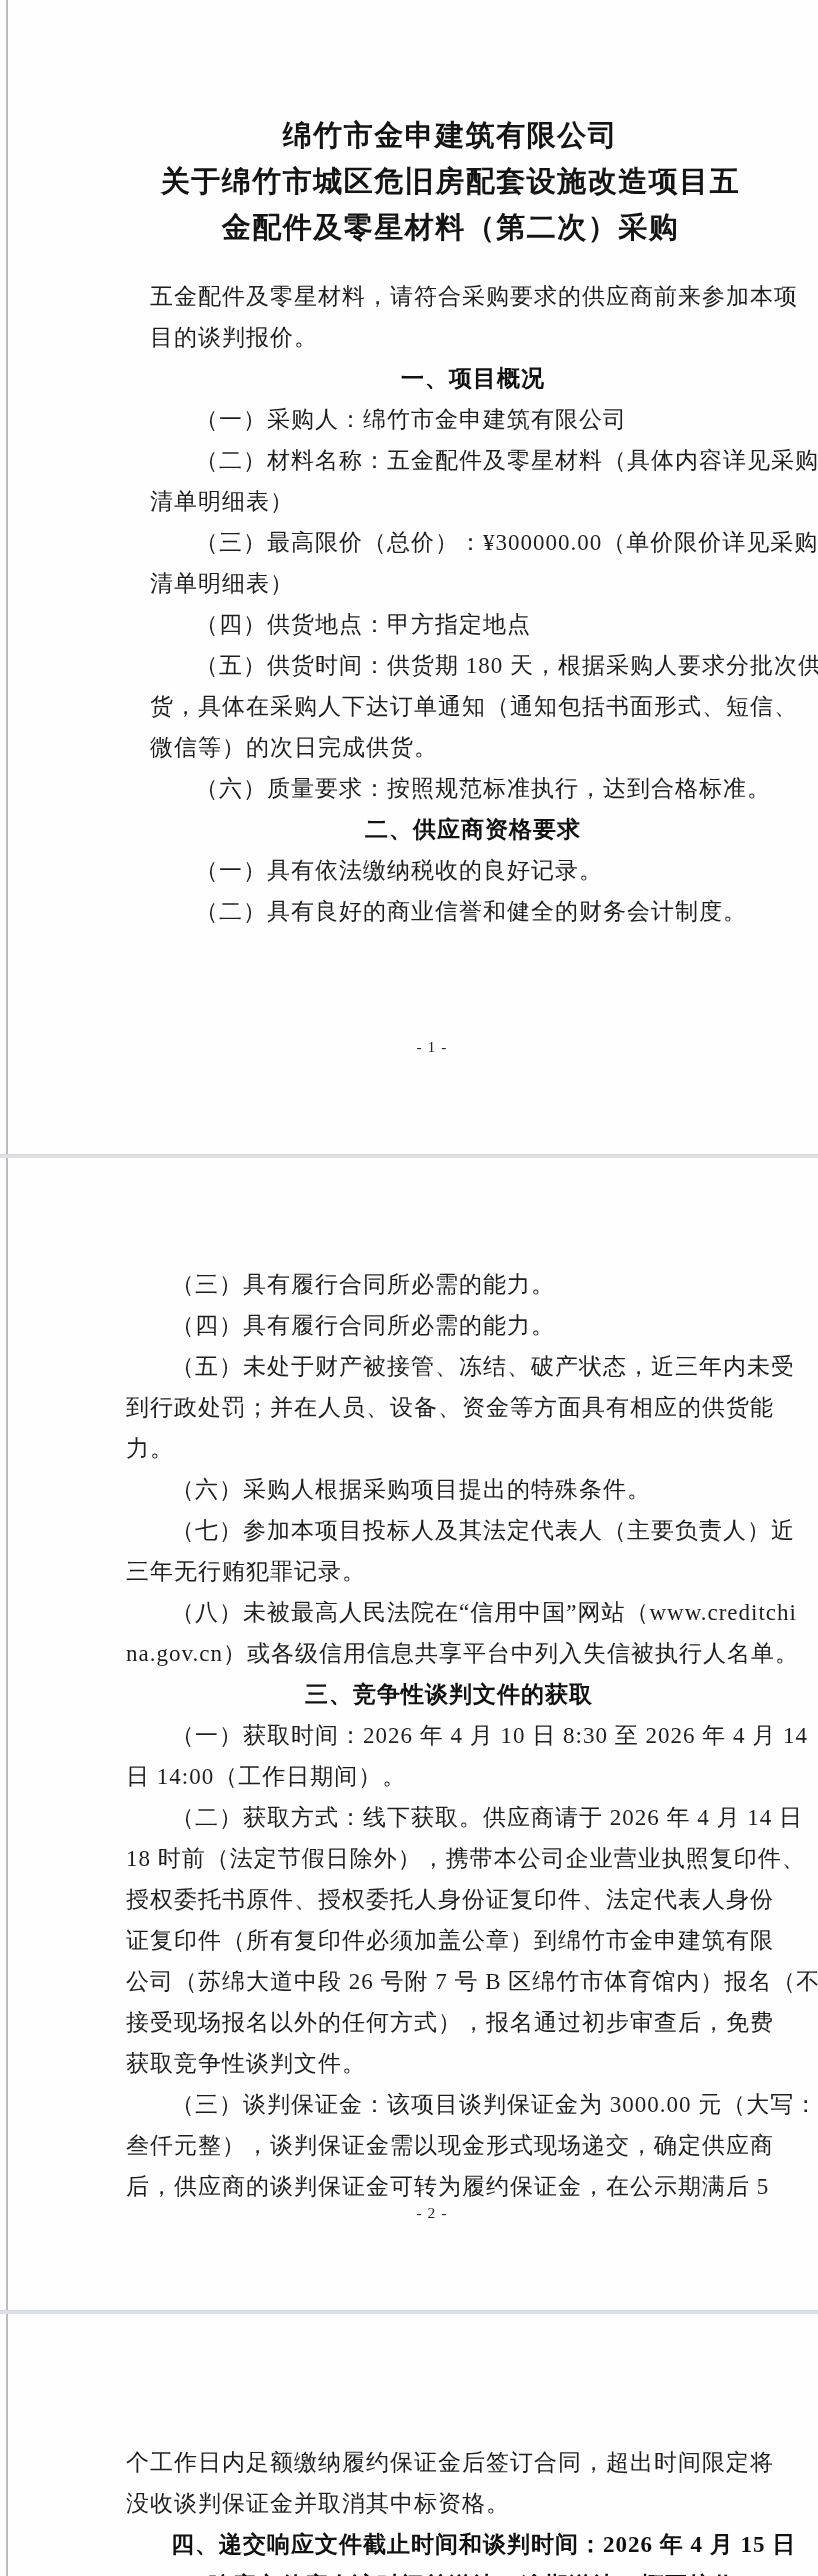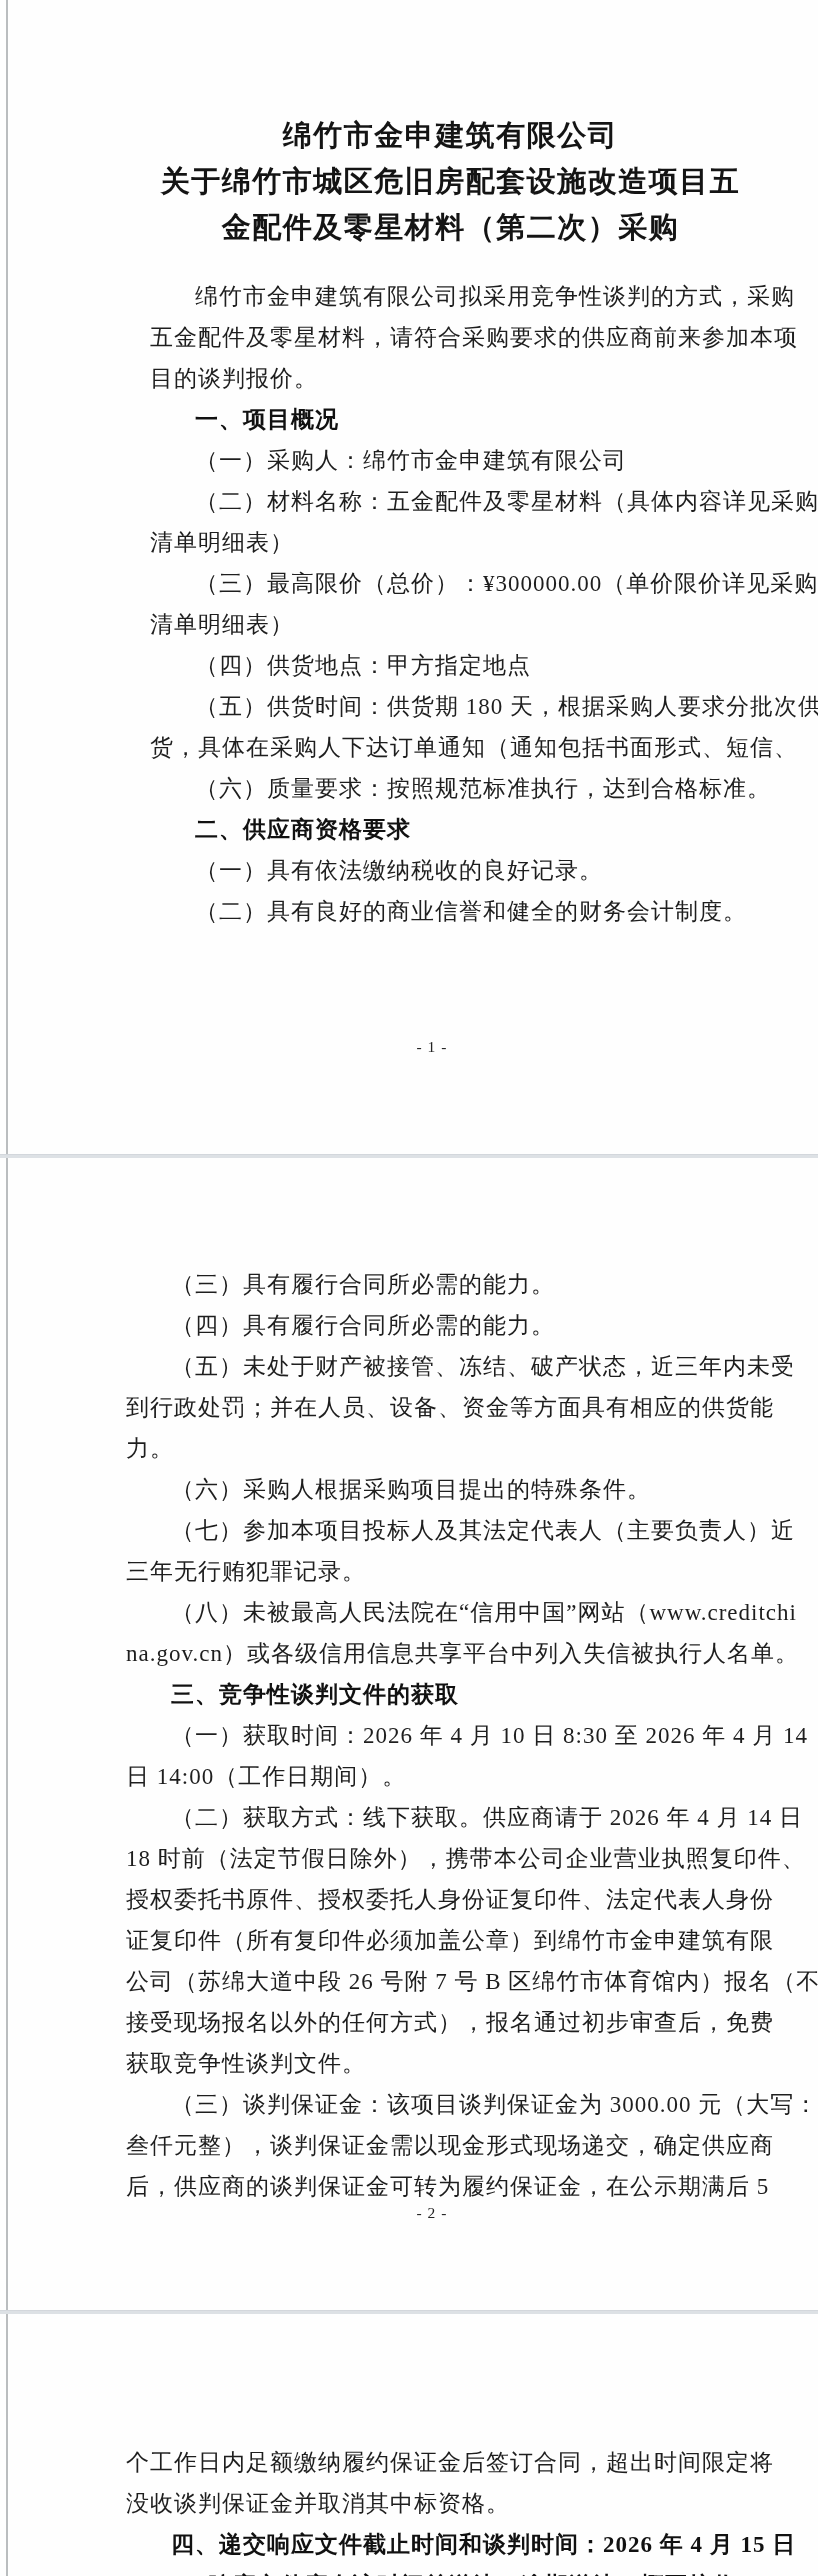--- a/index.html
+++ b/index.html
@@ -57,21 +57,21 @@
   .page-3 .body-block { padding-top: 128px; }
 
   .line {
     height: 41px;
     line-height: 41px;
     font-size: 23px;
     letter-spacing: 1px;
     white-space: pre;
   }
   .line.indent { padding-left: 45px; }
-  .line.bold { font-weight: bold; color: #111; }
+  .line.bold { font-weight: bold; color: #111; text-align: center; }
 
   .page-num {
     position: absolute;
     left: 401px;
     width: 62px;
     text-align: center;
     font-size: 15.5px;
     color: #222;
     letter-spacing: 1px;
   }
@@ -82,32 +82,32 @@
 <body>
 
 <div class="page page-1">
   <div class="content">
     <div class="doc-title">
       <div class="title-line">绵竹市金申建筑有限公司</div>
       <div class="title-line">关于绵竹市城区危旧房配套设施改造项目五</div>
       <div class="title-line">金配件及零星材料（第二次）采购</div>
     </div>
     <div class="body-block">
-        <div class="line indent">绵竹市金申建筑有限公司拟采用竞争性谈判的方式，采购</div>
         <div class="line">五金配件及零星材料，请符合采购要求的供应商前来参加本项</div>
         <div class="line">目的谈判报价。</div>
         <div class="line indent bold">一、项目概况</div>
         <div class="line indent">（一）采购人：绵竹市金申建筑有限公司</div>
         <div class="line indent">（二）材料名称：五金配件及零星材料（具体内容详见采购</div>
         <div class="line">清单明细表）</div>
         <div class="line indent">（三）最高限价（总价）：¥300000.00（单价限价详见采购</div>
         <div class="line">清单明细表）</div>
         <div class="line indent">（四）供货地点：甲方指定地点</div>
         <div class="line indent">（五）供货时间：供货期 180 天，根据采购人要求分批次供</div>
         <div class="line">货，具体在采购人下达订单通知（通知包括书面形式、短信、</div>
+        <div class="line">微信等）的次日完成供货。</div>
         <div class="line indent">（六）质量要求：按照规范标准执行，达到合格标准。</div>
         <div class="line indent bold">二、供应商资格要求</div>
         <div class="line indent">（一）具有依法缴纳税收的良好记录。</div>
         <div class="line indent">（二）具有良好的商业信誉和健全的财务会计制度。</div>
       </div>
   </div>
   <div class="page-num">- 1 -</div>
 </div>
 
 <div class="page-gap"></div>

